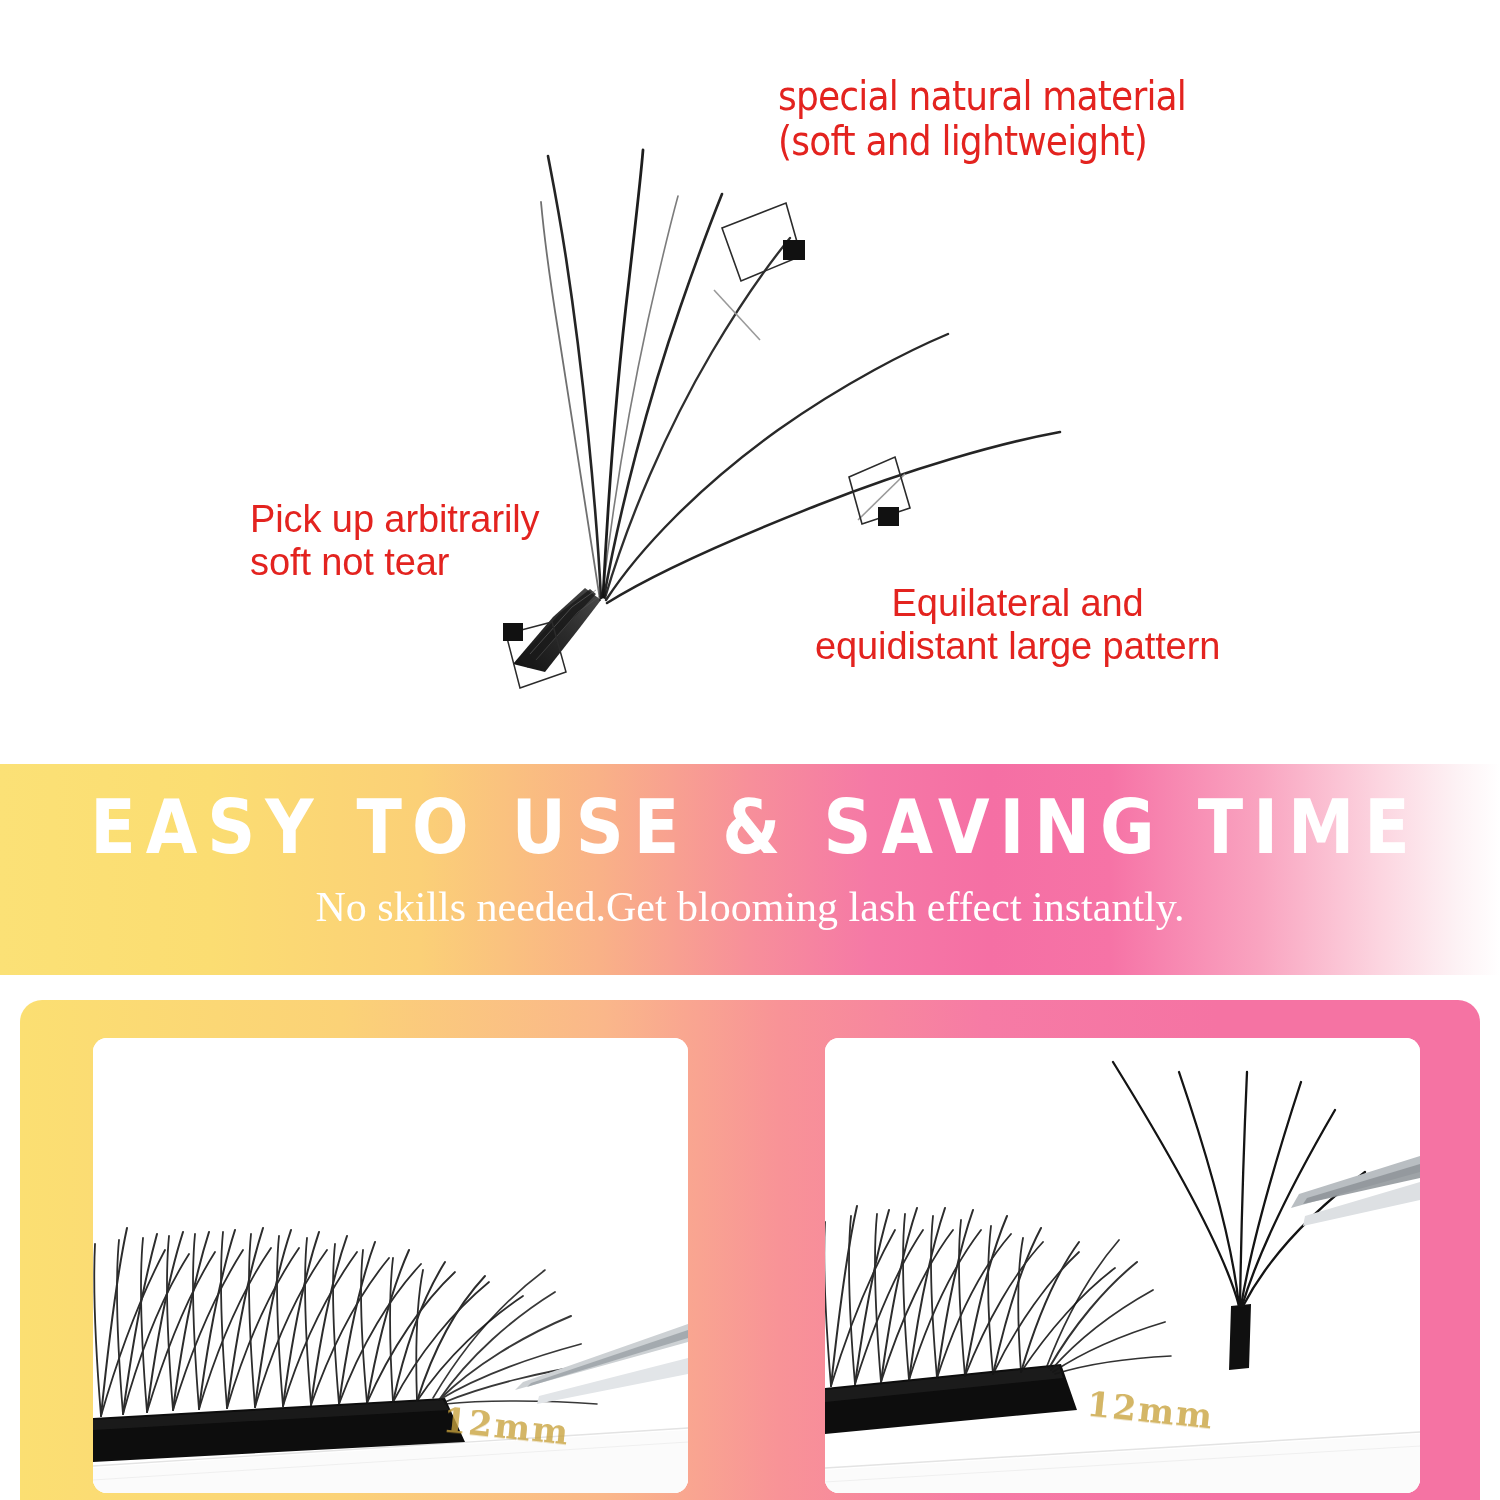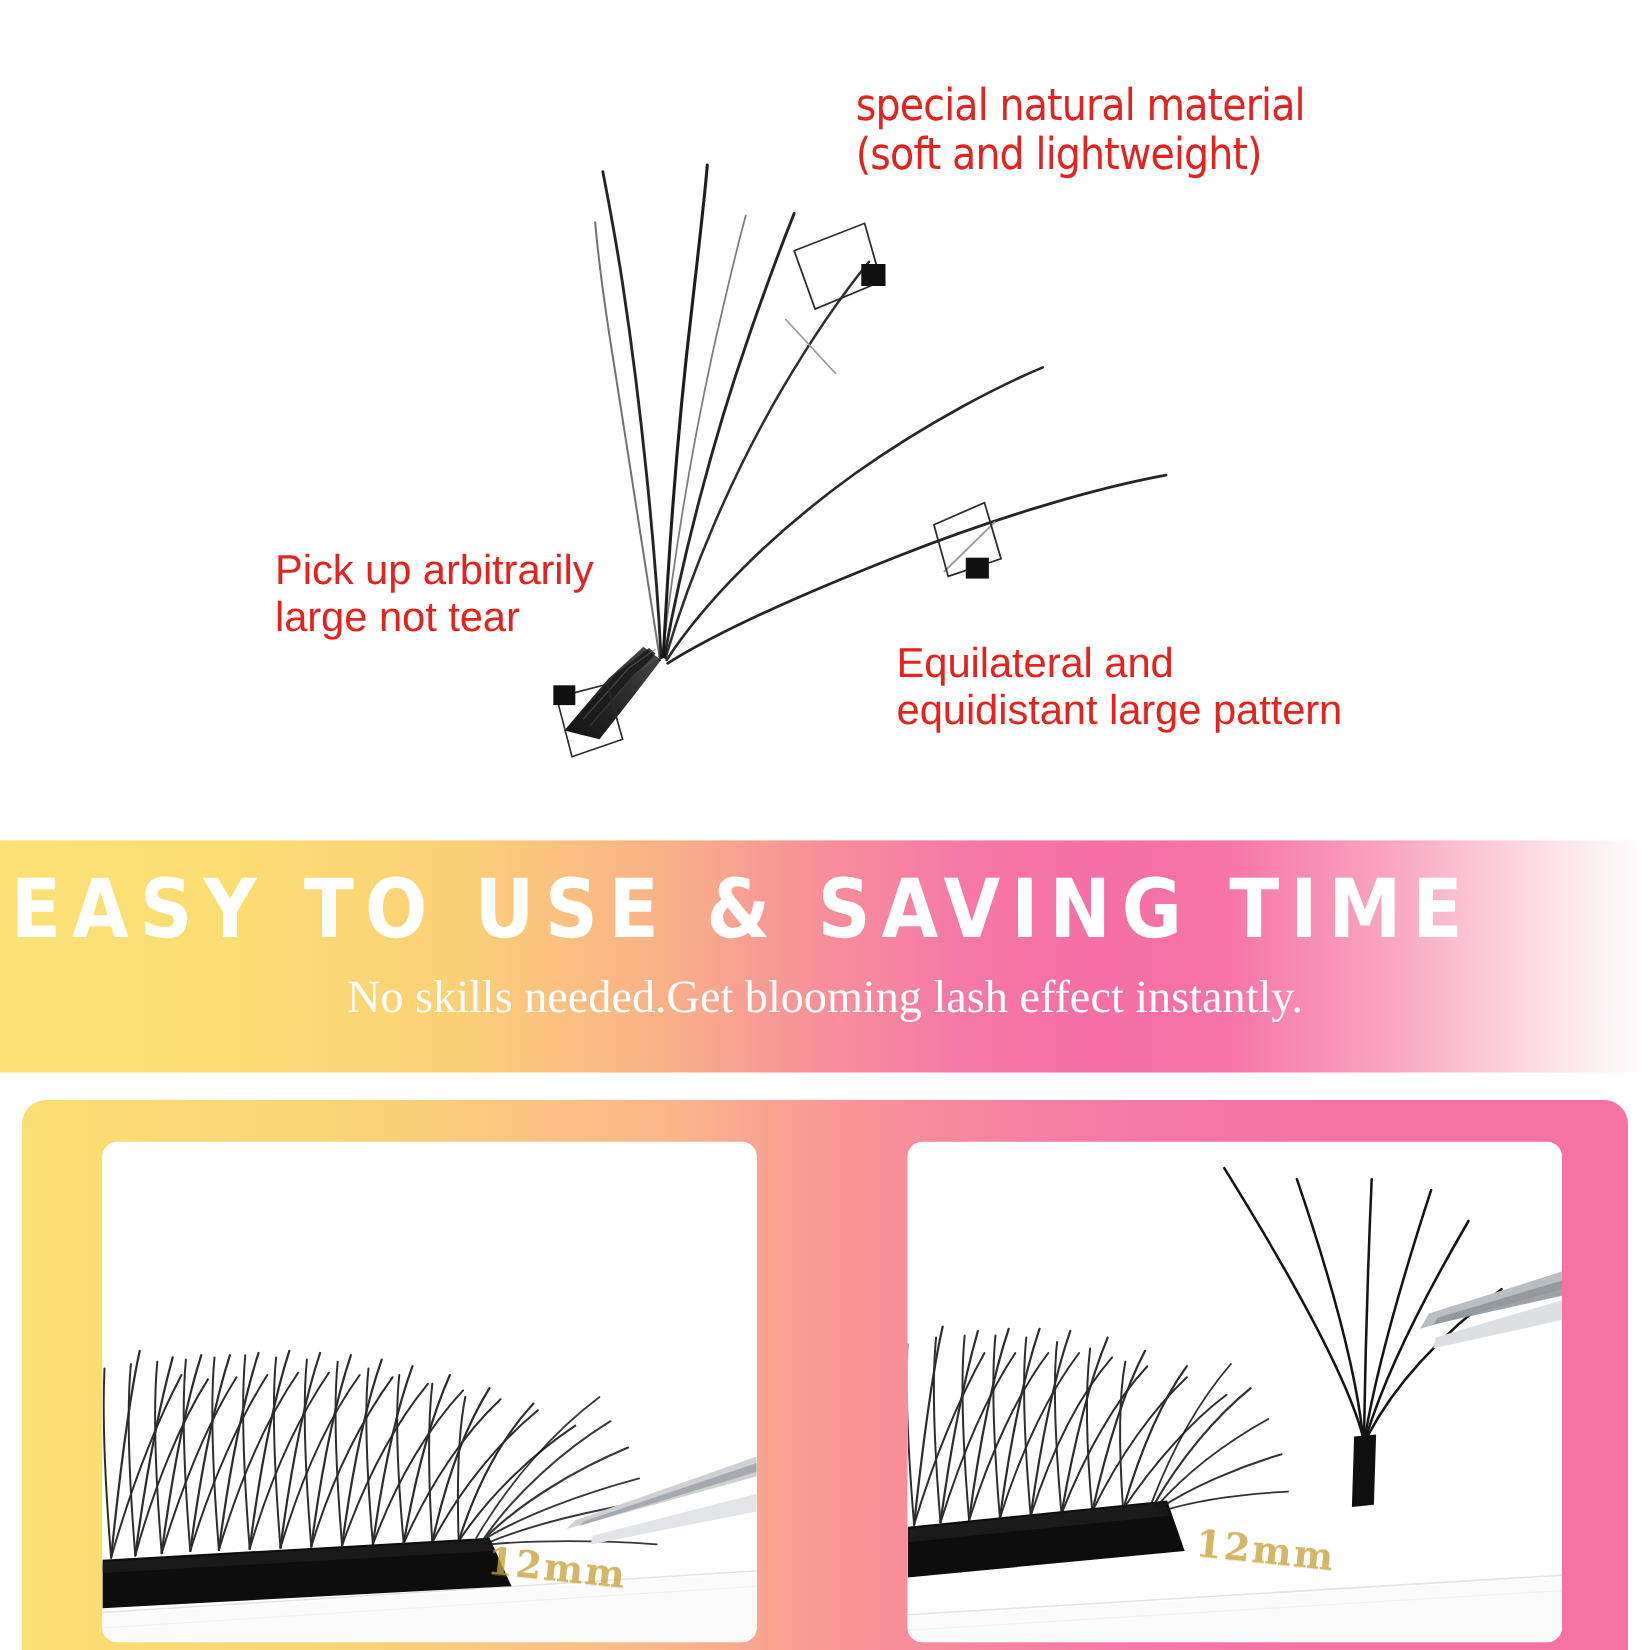--- a/index.html
+++ b/index.html
@@ -34,20 +34,21 @@
   }
   #callout-pickup{
     left:250px;top:498px;
     font-size:38px;
     font-family:"Liberation Sans",sans-serif;
   }
   #callout-equilateral{
     left:815px;top:582px;
     font-size:38px;
     font-family:"Liberation Sans",sans-serif;
+    text-align:center;
   }
 
   
   #promo-banner{
     position:absolute;left:0;top:764px;width:1500px;height:211px;
     background:linear-gradient(90deg,
         #fbe176 0%,
         #fbdd72 14%,
         #fbd077 28%,
         #f9b187 40%,
@@ -56,20 +57,21 @@
         #f56fa4 66%,
         #f673a6 74%,
         #f9a4c0 84%,
         #fcd5e0 92%,
         #fdf1f4 97%,
         #ffffff 100%);
     overflow:hidden;
   }
   #banner-headline{
     position:absolute;left:0;top:26px;width:1500px;
+    text-align:center;
     color:#ffffff;
     font-family:"DejaVu Sans",sans-serif;
     font-stretch:condensed;
     font-weight:700;
     font-size:74px;
     letter-spacing:10px;
     line-height:1;
     text-indent:10px;
   }
   #banner-subtitle{
@@ -167,21 +169,21 @@
     <g>
       <polygon points="506,634 552,622 566,672 520,688" fill="none" stroke="#2b2b2b" stroke-width="1.5"></polygon>
       <rect x="503" y="623" width="20" height="18" fill="#111111"></rect>
     </g>
   </svg>
 
   <div class="callout" id="callout-material">special natural material
 (soft and lightweight)</div>
 
   <div class="callout" id="callout-pickup">Pick up arbitrarily
-large not tear</div>
+soft not tear</div>
 
   <div class="callout" id="callout-equilateral">Equilateral and
 equidistant large pattern</div>
 </div>
 
 <div id="promo-banner">
   <div id="banner-headline">EASY TO USE &amp; SAVING TIME</div>
   <div id="banner-subtitle">No skills needed.Get blooming lash effect instantly.</div>
 </div>
 

